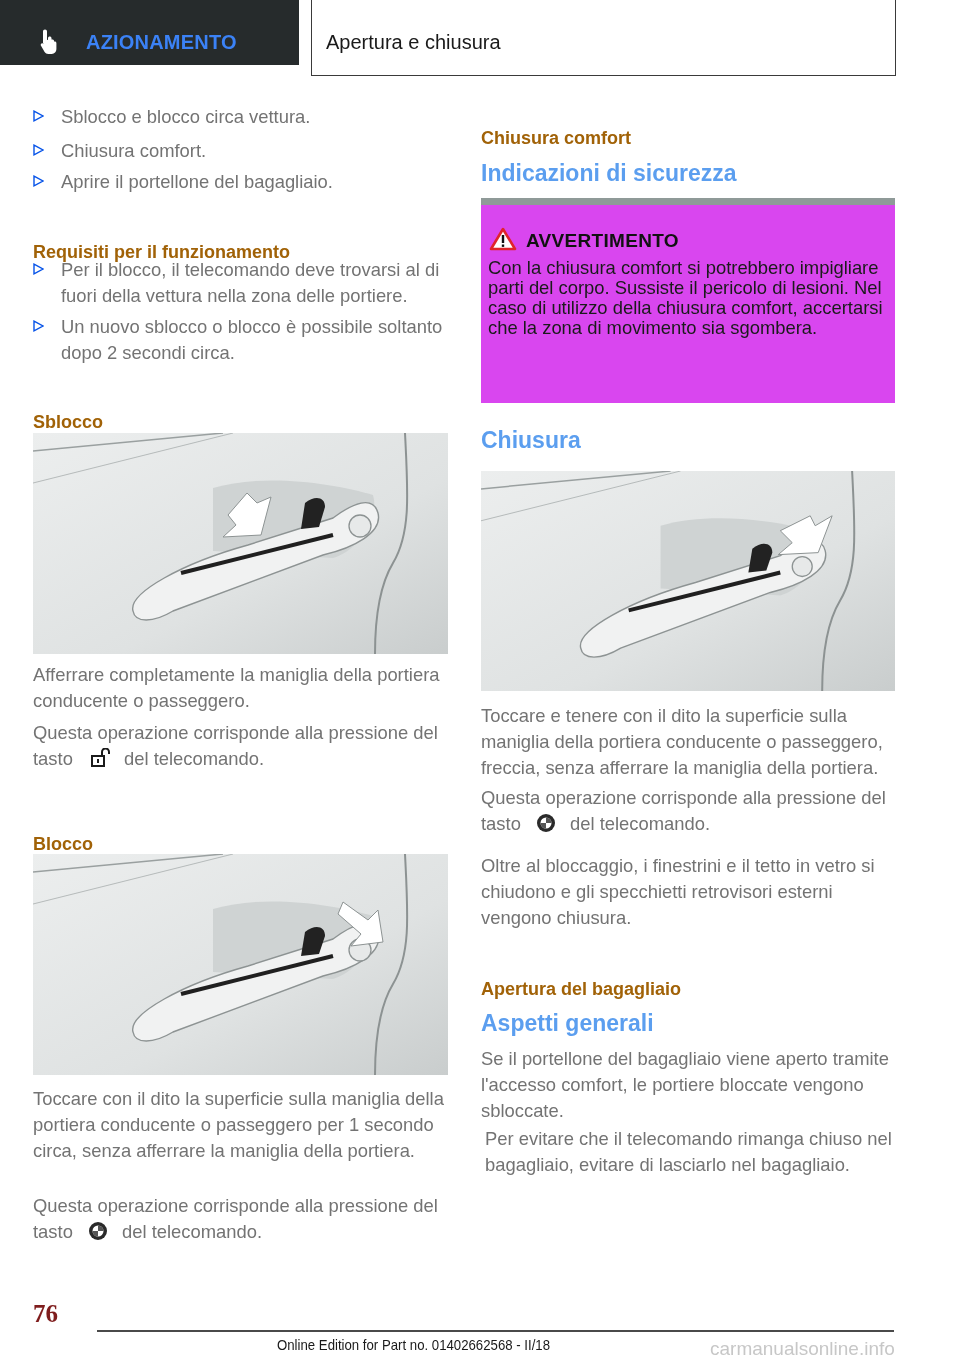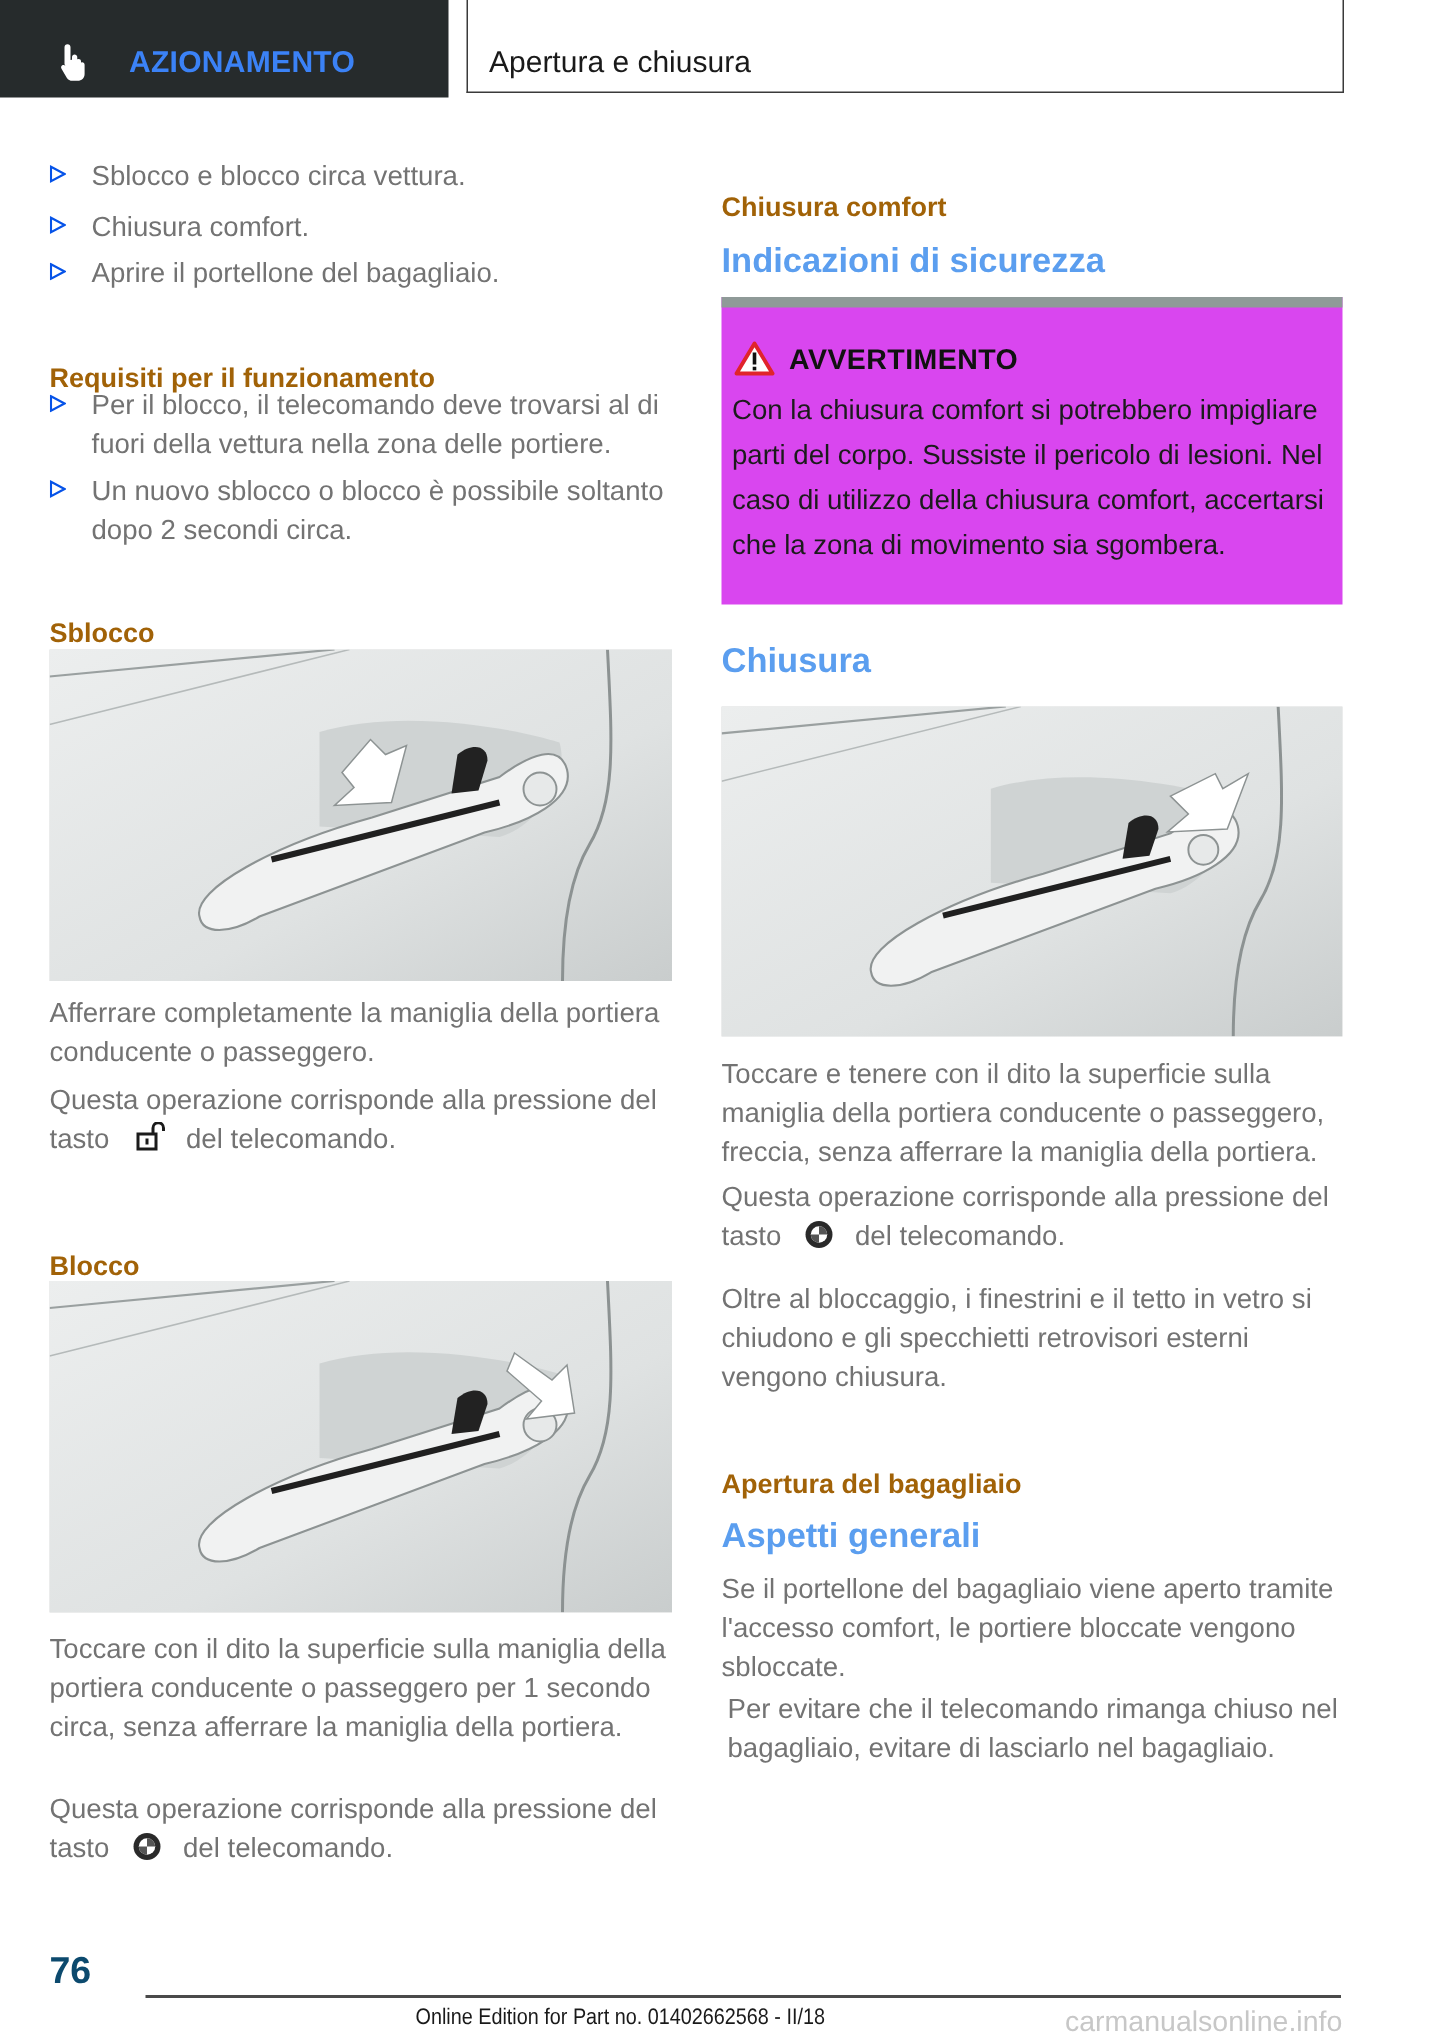--- a/index.html
+++ b/index.html
@@ -3,21 +3,21 @@
 <meta charset="utf-8">
 <style>
   * { box-sizing: border-box; margin: 0; padding: 0; }
   html, body { width: 960px; height: 1362px; background: #ffffff; overflow: hidden; }
   body { position: relative; font-family: "Liberation Sans", "DejaVu Sans", sans-serif; color: #1a1a1a; }
 
   
   .hdr-section { position: absolute; left: 0; top: 0; width: 299px; height: 65px; background: #262b2c; }
   .hdr-section .hand { position: absolute; left: 40px; top: 28px; width: 22px; height: 26px; }
   .hdr-section .label { position: absolute; left: 86px; top: 31px; color: #3b82f6; font-weight: bold; font-size: 20px; letter-spacing: 0.2px; }
-  .hdr-chapter { position: absolute; left: 311px; top: 0; width: 585px; height: 62px; border: 1.5px solid #3a3a3a; border-top: none; }
+  .hdr-chapter { position: absolute; left: 311px; top: 0; width: 585px; height: 76px; border: 1.5px solid #3a3a3a; border-top: none; }
   .hdr-chapter .label { position: absolute; left: 14px; top: 31px; font-size: 20px; color: #1a1a1a; }
 
   .col { position: absolute; top: 0; }
   .col-left { left: 33px; width: 415px; }
   .col-right { left: 481px; width: 414px; }
 
   .abs { position: absolute; }
   .txt { font-size: 18.4px; line-height: 25.8px; color: #737373; }
   .h1 { font-size: 18px; font-weight: bold; color: #a16207; margin-top: 24px; }
   .h2 { font-size: 23px; font-weight: bold; color: #5b9eef; }
@@ -26,25 +26,25 @@
   .bullet .tri { position: absolute; left: 0; top: 6px; width: 0; height: 0; }
   .bullet .tri svg { display: block; }
   .bullet .btxt { position: absolute; left: 28px; width: 390px; }
 
   .figure { position: absolute; overflow: hidden; background: #d9dcdc; }
   .figure svg { display: block; width: 100%; height: 100%; }
 
   .warn { position: absolute; left: 481px; top: 198px; width: 414px; height: 205px; background: #d946ef; border-top: 7px solid #8f9a98; }
   .warn .wicon { position: absolute; left: 8px; top: 22px; width: 28px; height: 24px; }
   .warn .wtitle { position: absolute; left: 45px; top: 25px; font-size: 19px; font-weight: bold; color: #111; letter-spacing: 0.3px; }
-  .warn .wbody { position: absolute; left: 7px; top: 53px; width: 404px; font-size: 18.4px; line-height: 30px; color: #1b1b1b; }
+  .warn .wbody { position: absolute; left: 7px; top: 53px; width: 404px; font-size: 18.4px; line-height: 20px; color: #1b1b1b; }
 
   .inline-ico { display: inline-block; vertical-align: middle; margin: 0 14px 0 10px; position: relative; top: -2px; }
 
-  .pagenum { position: absolute; left: 33px; top: 1300px; font-size: 25px; font-weight: bold; color: #0c4a6e; }
+  .pagenum { position: absolute; left: 33px; top: 1300px; font-size: 25px; font-weight: bold; color: #7f1d1d; font-family: Liberation Serif, serif; }
   .footer-rule { position: absolute; left: 97px; top: 1330px; width: 797px; height: 2px; background: #4a4a4a; }
   .footer-txt { position: absolute; left: 277px; top: 1336px; font-size: 15px; color: #1a1a1a; transform: scaleX(0.88); transform-origin: left top; white-space: nowrap; }
   .watermark { position: absolute; left: 710px; top: 1338px; font-size: 19px; color: #c7c7c7; white-space: nowrap; }
 </style>
 </head>
 <body>
 
 <div class="hdr-section">
   <svg class="hand" viewBox="0 0 22 26">
     <path d="M5 1.5c1.2 0 2 .8 2 2V12l1-.2V10c0-1 .8-1.6 1.7-1.6S11.5 9 11.5 10v1.5l.9-.1c.9 0 1.6.6 1.6 1.4v.8l.8-.1c.9 0 1.6.7 1.6 1.6v6.2c0 2.6-2 4.6-4.6 4.6H8.2c-1.5 0-2.8-.7-3.6-1.9L1 17.8c-.5-.8-.3-1.8.5-2.3.7-.4 1.6-.2 2.1.4L3 14.8V3.5c0-1.2.8-2 2-2z" fill="#ffffff"></path>

